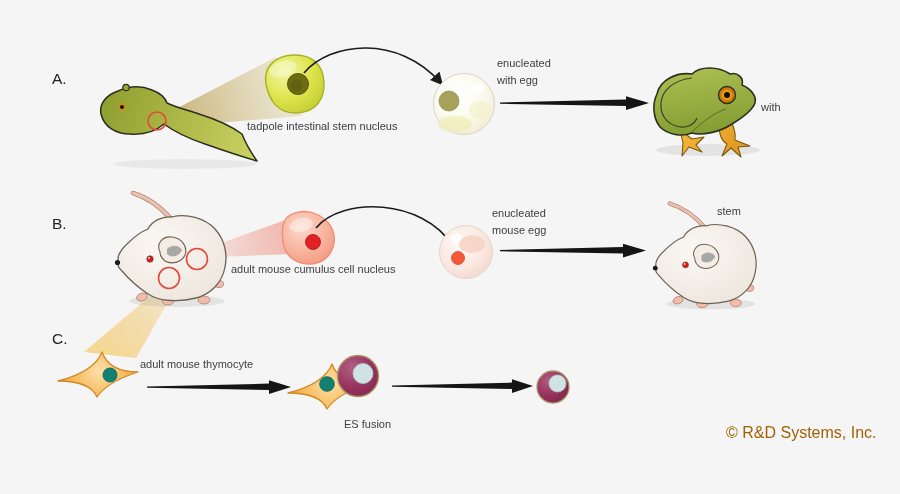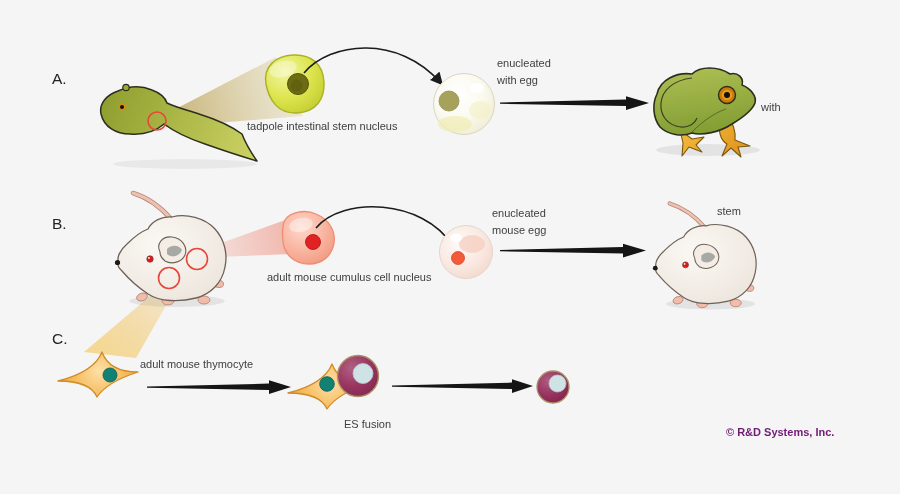--- a/index.html
+++ b/index.html
@@ -13,21 +13,21 @@
   #art{position:absolute;left:0;top:0;}
   .lbl{
     position:absolute;
     color:#404040;
     font-size:11px;
     line-height:17px;
     white-space:nowrap;
   }
   .rowlbl{font-size:15.5px;color:#232323;}
   .copyright{
-    font-size:11px;font-weight:700;color:#701a75;
+    font-size:16px;font-weight:400;color:#a16207;
   }
 </style>
 </head>
 <body>
 
 <div id="canvas">
 
   <svg id="art" width="900" height="494" viewBox="0 0 900 494">
     <defs>
       <marker id="ah" viewBox="0 0 10 10" refX="7.5" refY="5" markerWidth="8" markerHeight="8" orient="auto">
@@ -193,21 +193,21 @@
 
   <div class="lbl rowlbl" style="left:52px;top:70px;">A.</div>
   <div class="lbl" style="left:247px;top:118px;">tadpole intestinal stem nucleus</div>
   <div class="lbl" style="left:497px;top:55px;">
     <div>enucleated</div>
     <div>with egg</div>
   </div>
   <div class="lbl" style="left:761px;top:99px;">with</div>
 
   <div class="lbl rowlbl" style="left:52px;top:215px;">B.</div>
-  <div class="lbl" style="left:231px;top:269px;margin-left:36px;">adult mouse cumulus cell nucleus</div>
+  <div class="lbl" style="left:231px;top:261px;">adult mouse cumulus cell nucleus</div>
   <div class="lbl" style="left:492px;top:205px;">
     <div>enucleated</div>
     <div>mouse egg</div>
   </div>
   <div class="lbl" style="left:717px;top:203px;">stem</div>
 
   <div class="lbl rowlbl" style="left:52px;top:330px;">C.</div>
   <div class="lbl" style="left:140px;top:356px;">adult mouse thymocyte</div>
   <div class="lbl" style="left:344px;top:396px;margin-top:20px;">ES fusion</div>
 

